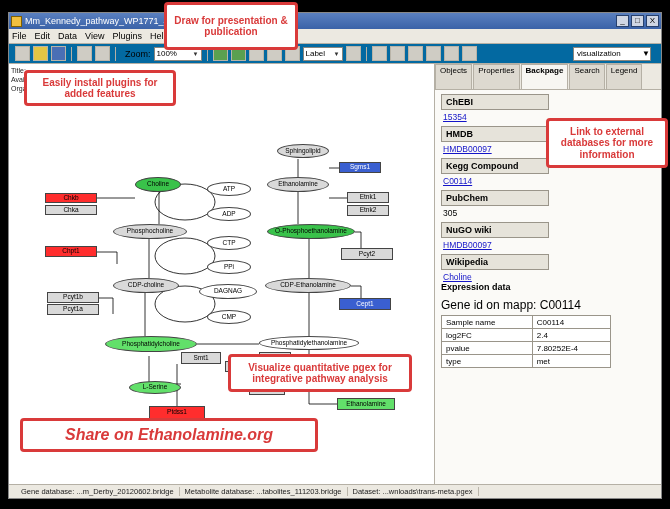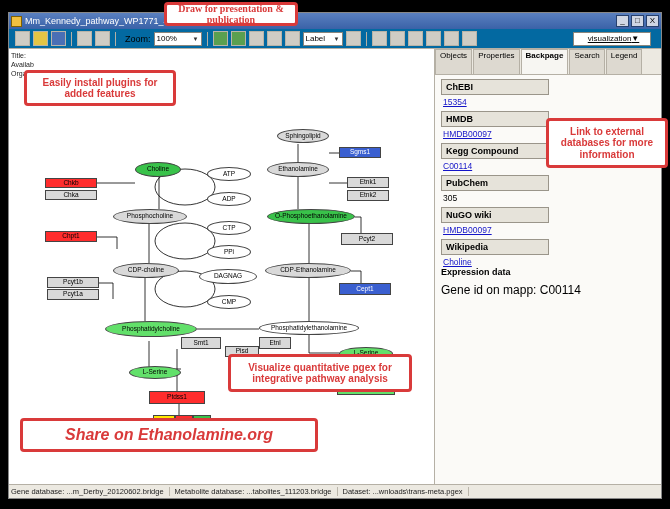--- a/index.html
+++ b/index.html
@@ -87,23 +87,22 @@
     background: #fff; border: 1px solid #8a867d;
     font-size: 8px; line-height: 12px; padding-left: 2px;
     display:flex; align-items:center; justify-content:space-between;
   }
   .zoom-box .arrow { font-size:6px; padding-right:2px; color:#333; }
   .vis-box {
     margin-left: auto;
     width: 78px; height: 14px;
     background: #fff; border: 1px solid #8a867d;
     font-size: 8px; line-height: 12px; padding-left: 3px;
-    display:flex; align-items:center; justify-content:center;
+    display:flex; align-items:center; justify-content:space-between;
     margin-right: 4px;
-    text-decoration: underline;
   }
   
   .body {
     flex: 1;
     display: flex;
     background: #d6d2c8;
     position: relative;
     overflow: hidden;
   }
   .canvas-pane {
@@ -195,62 +194,70 @@
     height: 13px;
   }
   
   .statusbar {
     height: 14px;
     background: #ece9e1;
     border-top: 1px solid #b5b0a5;
     font-size: 7.5px;
     display: flex;
     align-items: center;
-    padding-left: 2px;
+    padding-left: 12px;
     color: #222;
   }
   .statusbar span { border-right:1px solid #bbb6ab; padding:0 5px; }
   .statusbar span:first-child { padding-left:0; }
   
   .callout {
     position: absolute;
     background: #ffffff;
     border: 3px solid #d93a3a;
     border-radius: 4px;
     color: #d93a3a;
     font-weight: bold;
     text-align: center;
     display: flex;
     align-items: center;
     justify-content: center;
     padding: 3px 6px;
     line-height: 1.15;
     z-index: 50;
   }
-  #callout-draw { left:164px; top:2px; width:134px; height:24px; font-size:10px;font-family:Liberation Serif, serif; }
+  #callout-draw { left:164px; top:2px; width:134px; height:48px; font-size:10px; }
   #callout-plugins { left:24px; top:70px; width:152px; height:36px; font-size:10px; }
   #callout-link { left:546px; top:118px; width:122px; height:50px; font-size:10px; }
   #callout-visualize { left:228px; top:354px; width:184px; height:38px; font-size:10px; }
   #callout-share { left:20px; top:418px; width:298px; height:34px; font-size:16px; font-style: italic; }
 </style>
 </head>
 <body>
 
 <div class="app">
 
   <div class="titlebar">
     <span class="tb-icon"></span>
     <span class="tb-title">Mm_Kennedy_pathway_WP1771_45176.gpml</span>
     <span class="tb-buttons">
       <span>_</span>
       <span>□</span>
       <span>X</span>
     </span>
   </div>
 
+  <div class="menubar">
+    <span>File</span>
+    <span>Edit</span>
+    <span>Data</span>
+    <span>View</span>
+    <span>Plugins</span>
+    <span>Help</span>
+  </div>
 
   <div class="toolbar">
     <span class="tbtn grey"></span>
     <span class="tbtn yellow"></span>
     <span class="tbtn blue"></span>
     <span class="tsep"></span>
     <span class="tbtn grey"></span>
     <span class="tbtn grey"></span>
     <span class="tsep"></span>
     <span class="zoom-label">Zoom:</span>
@@ -450,20 +457,40 @@
 
         <div class="db-header">NuGO wiki</div>
         <a class="db-link" href="#">HMDB00097</a>
 
         <div class="db-header">Wikipedia</div>
         <a class="db-link" href="#">Choline</a>
 
         <div class="expr-title">Expression data</div>
         <div class="gene-id">Gene id on mapp: C00114</div>
 
+        <table class="expr-table">
+          <tbody>
+              <tr>
+            <td>Sample name</td>
+            <td>C00114</td>
+          </tr>
+          <tr>
+            <td>log2FC</td>
+            <td>2.4</td>
+          </tr>
+          <tr>
+            <td>pvalue</td>
+            <td>7.80252E-4</td>
+          </tr>
+          <tr>
+            <td>type</td>
+            <td>met</td>
+          </tr>
+        </tbody>
+          </table>
       </div>
     </div>
   </div>
 
   <div class="statusbar">
     <span>Gene database: ...m_Derby_20120602.bridge</span>
     <span>Metabolite database: ...tabolites_111203.bridge</span>
     <span>Dataset: ...wnloads\trans-meta.pgex</span>
   </div>
 </div>

